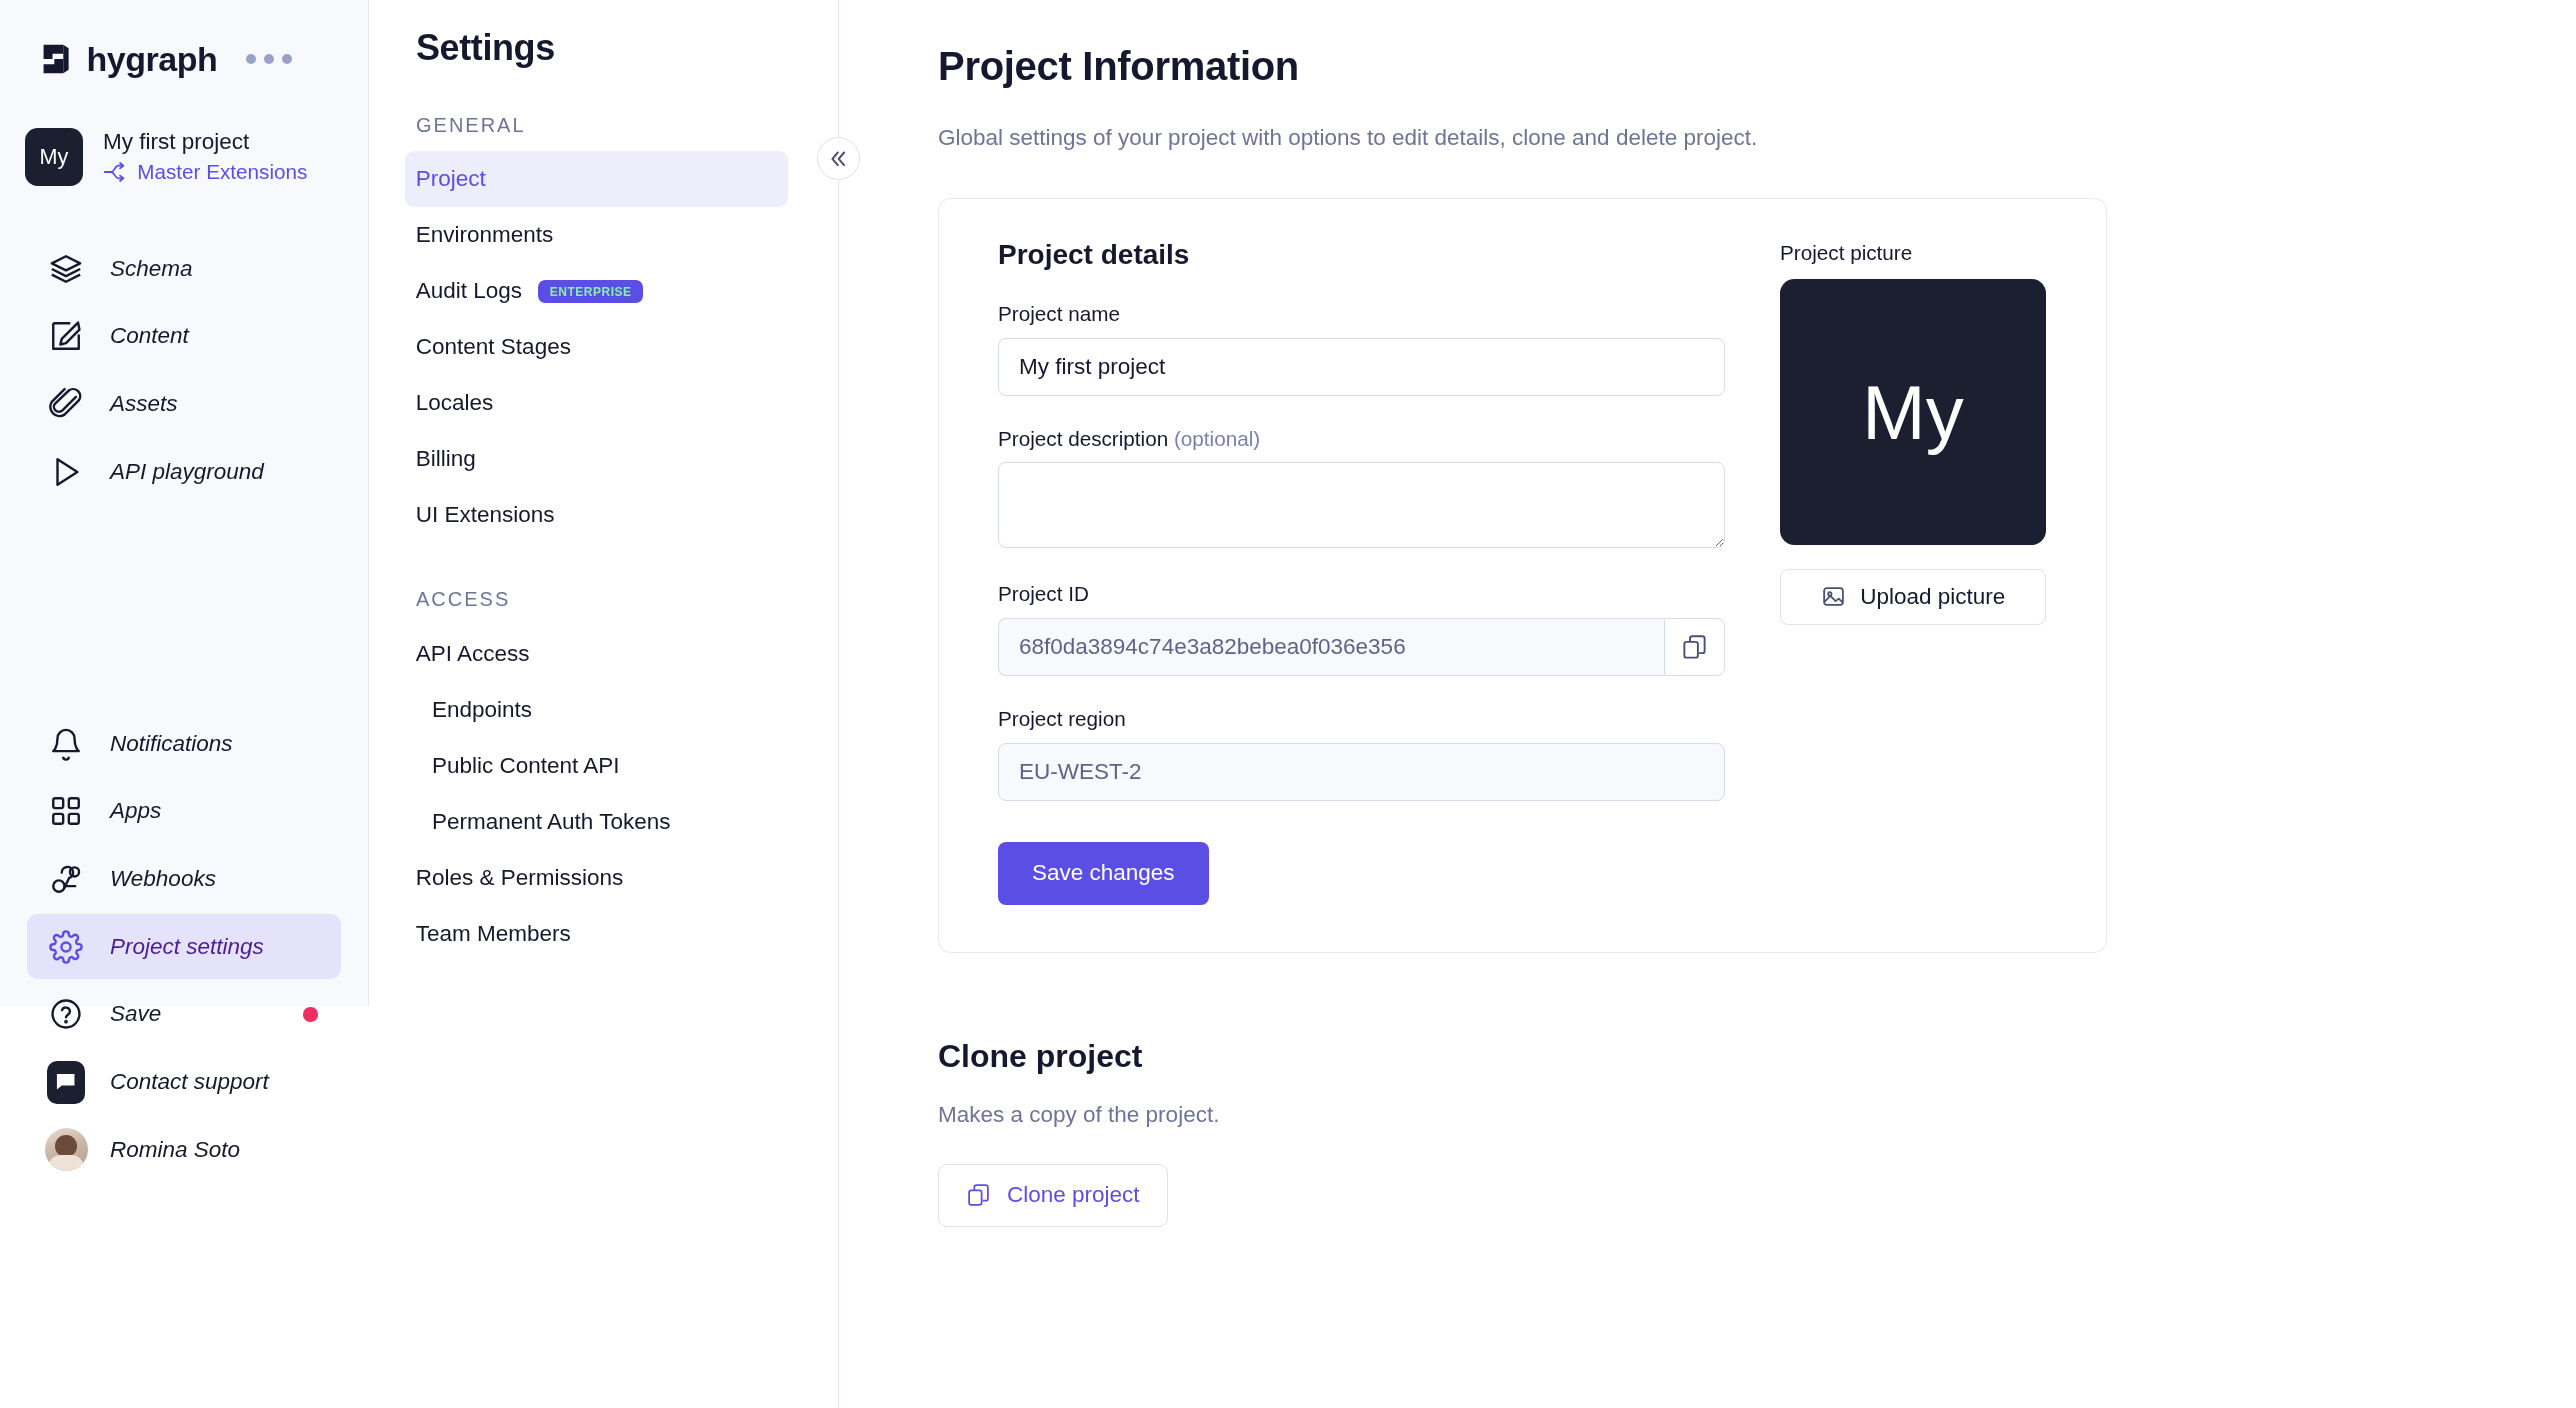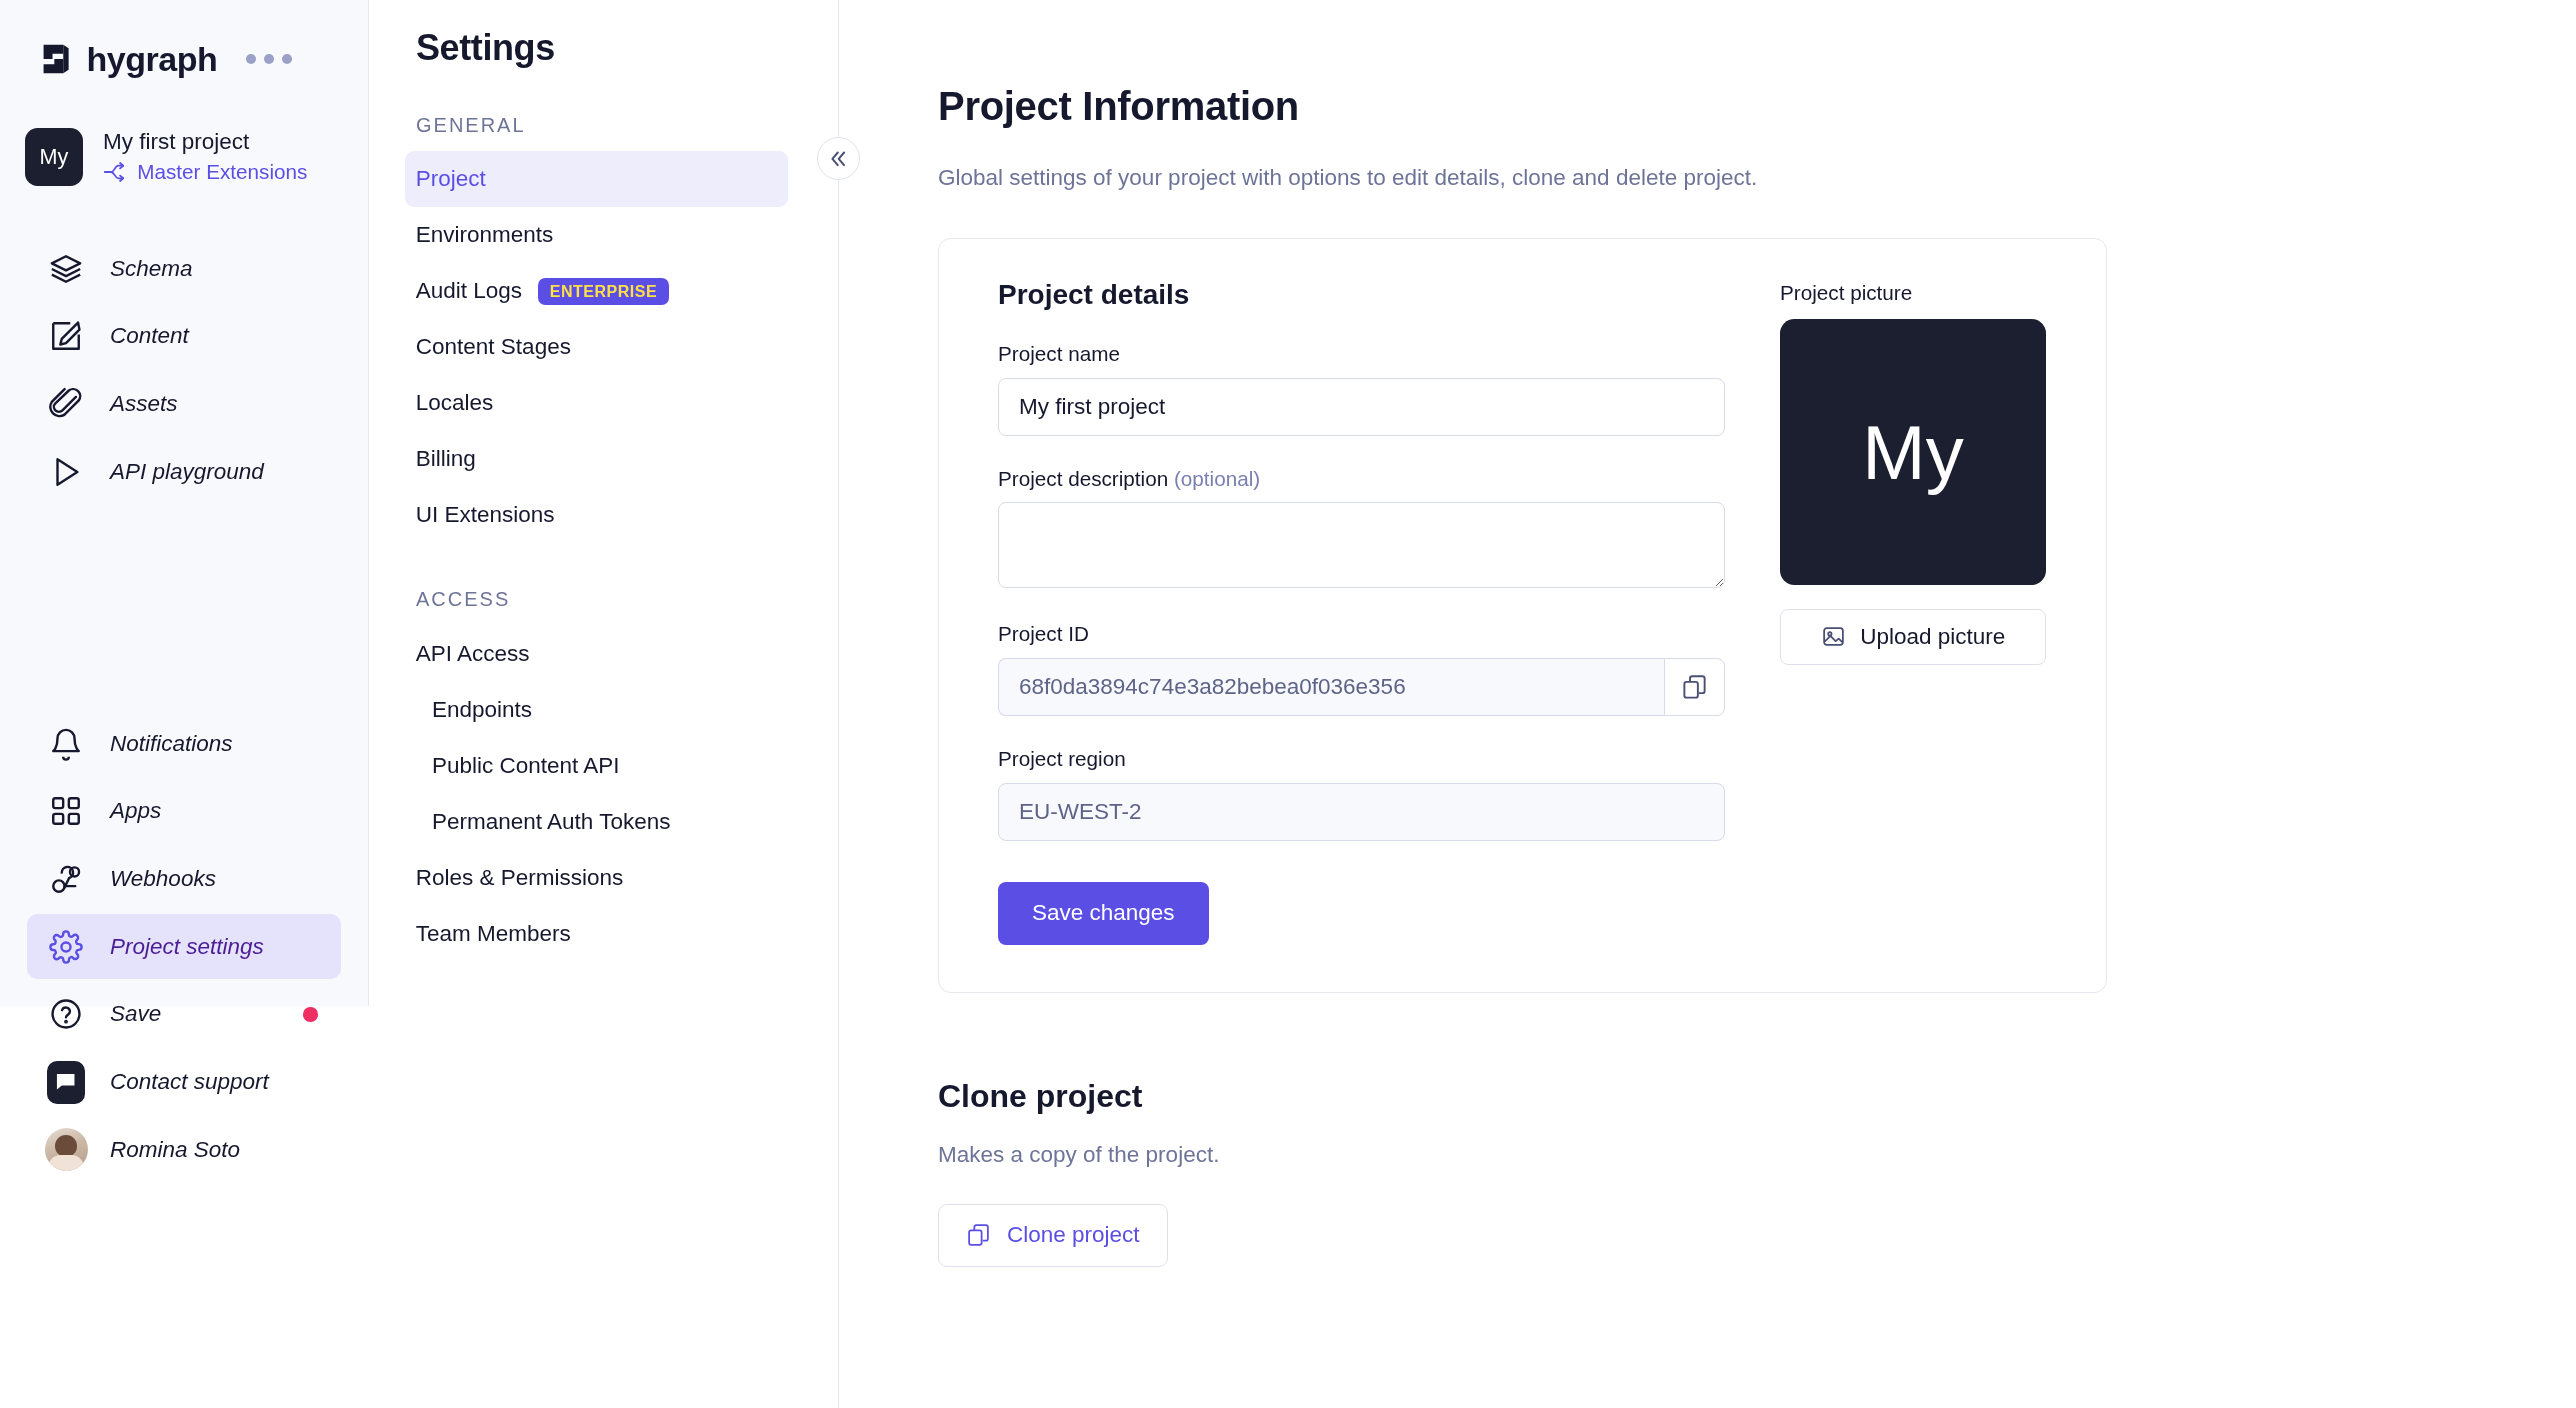--- a/index.html
+++ b/index.html
@@ -95,36 +95,36 @@
   .set-item {
     height: 56px; display: flex; align-items: center;
     margin: 0 50px 0 36px; padding: 0 0 0 10.8px;
     border-radius: 9px; cursor: pointer;
   }
   .set-item span.lbl { font-size: 22.5px; color: #16192e; white-space: nowrap; }
   .set-item.active { background: #eeedfc; }
   .set-item.active span.lbl { color: #5b4ee5; }
   .set-item.indent { padding-left: 27px; }
   .badge {
-    margin-left: 16px; background: #5b4ee5; color: #fde047;
-    font-size: 16px; font-weight: 700; letter-spacing: 0.5px;
+    margin-left: 16px; background: #5b4ee5; color: #86efac;
+    font-size: 12px; font-weight: 700; letter-spacing: 0.5px;
     padding: 6.3px 11.7px 5.4px; border-radius: 7.2px; line-height: 1;
   }
 
   .collapse-btn {
     position: absolute; right: -21.6px; top: 137px;
     width: 43px; height: 43px; border-radius: 50%;
     background: #fff; border: 0.9px solid #dfe1ef;
     display: flex; align-items: center; justify-content: center;
     cursor: pointer; z-index: 5;
   }
 
   
   .main { flex: 1 1 auto; height: 1409px; background: #fff; overflow: hidden; position: relative; }
-  .main-inner { padding: 84px 0 0 99px; }
+  .main-inner { padding: 44px 0 0 99px; }
   .page-title { font-size: 40px; font-weight: 700; color: #16192e; letter-spacing: -0.3px; }
   .page-sub { font-size: 22.5px; color: #6e7498; margin-top: 36px; }
 
   .card {
     margin-top: 47px; width: 1169px;
     border: 0.9px solid #e6e8f0; border-radius: 12.6px;
     padding: 40px 56px 47px 59px;
     display: flex; gap: 56px;
   }
   .card-left { flex: 1 1 auto; min-width: 0; }

